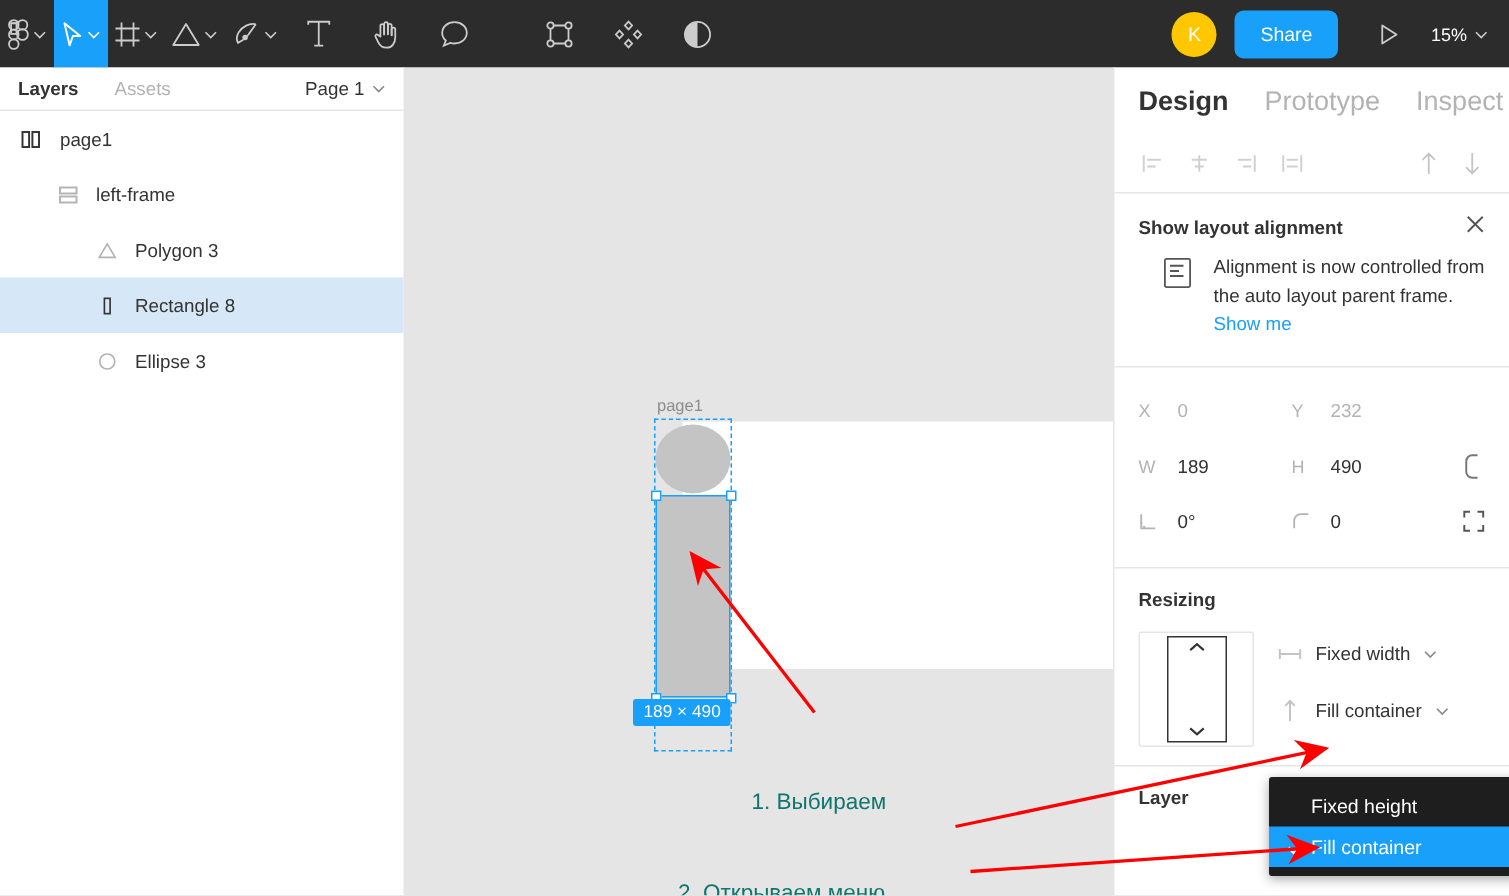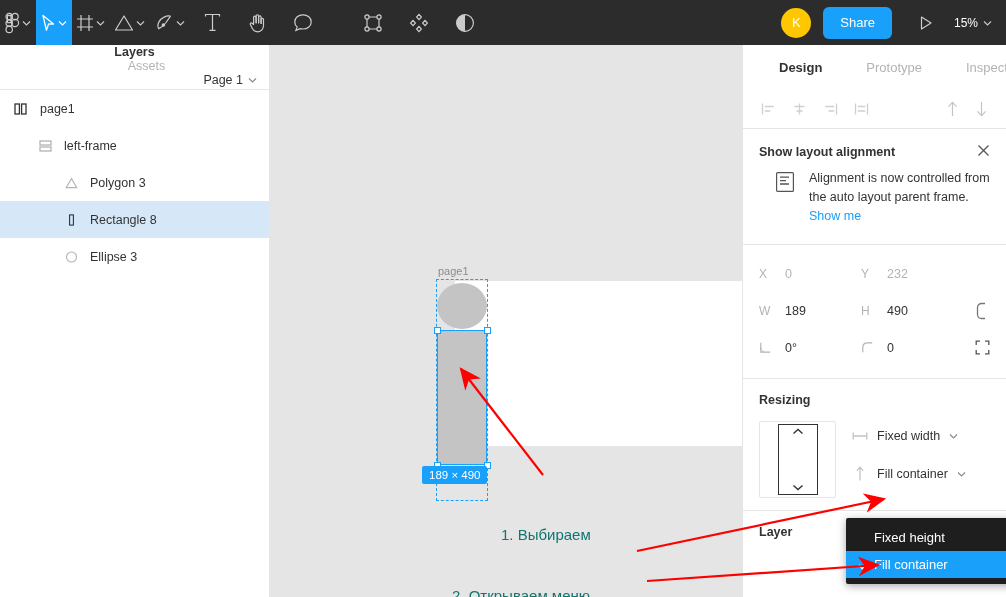--- a/index.html
+++ b/index.html
@@ -48,22 +48,22 @@
   }
 
   
   .left-panel {
     position: absolute; top: 45px; left: 0;
     width: 270px; height: 552px;
     background: #fff;
     border-right: 1px solid #e5e5e5;
   }
   .lp-tabs {
-    height: 45px; display: flex; align-items: center;
-    padding: 0 12px; border-bottom: 1px solid #e5e5e5; flex-direction: column;
+    height: 29px; display: flex; align-items: center;
+    padding: 0 12px; border-bottom: 1px solid #e5e5e5;
   }
   .lp-tab { font-size: 12.5px; font-weight: 700; color: #333; cursor: pointer; }
   .lp-tab.inactive { color: #b3b3b3; font-weight: 400; margin-left: 24px; }
   .lp-page {
     margin-left: auto; font-size: 12.5px; color: #333;
     display: flex; align-items: center; gap: 5px; cursor: pointer;
   }
   .layer-row {
     height: 37px; display: flex; align-items: center;
     font-size: 12.5px; color: #333; cursor: pointer;
@@ -125,21 +125,21 @@
   
   .right-panel {
     position: absolute; top: 45px; left: 742px;
     width: 264px; height: 552px;
     background: #fff; border-left: 1px solid #e5e5e5;
   }
   .rp-tabs {
     height: 45px; display: flex; align-items: center;
     padding: 0 16px; gap: 24px;
   }
-  .rp-tab { font-size: 13px; font-weight: 700; color: #333; cursor: pointer; margin-left: 20px; }
+  .rp-tab { font-size: 18px; font-weight: 700; color: #333; cursor: pointer; }
   .rp-tab.inactive { color: #b3b3b3; font-weight: 400; }
   .align-row {
     height: 38px; display: flex; align-items: center;
     padding: 0 18px; gap: 16px;
   }
   .align-row .spacer { flex: 1; }
   .align-btn { cursor: pointer; display: flex; align-items: center; }
   .section-div { border-top: 1px solid #e5e5e5; }
   .al-head {
     display: flex; align-items: center; justify-content: space-between;

